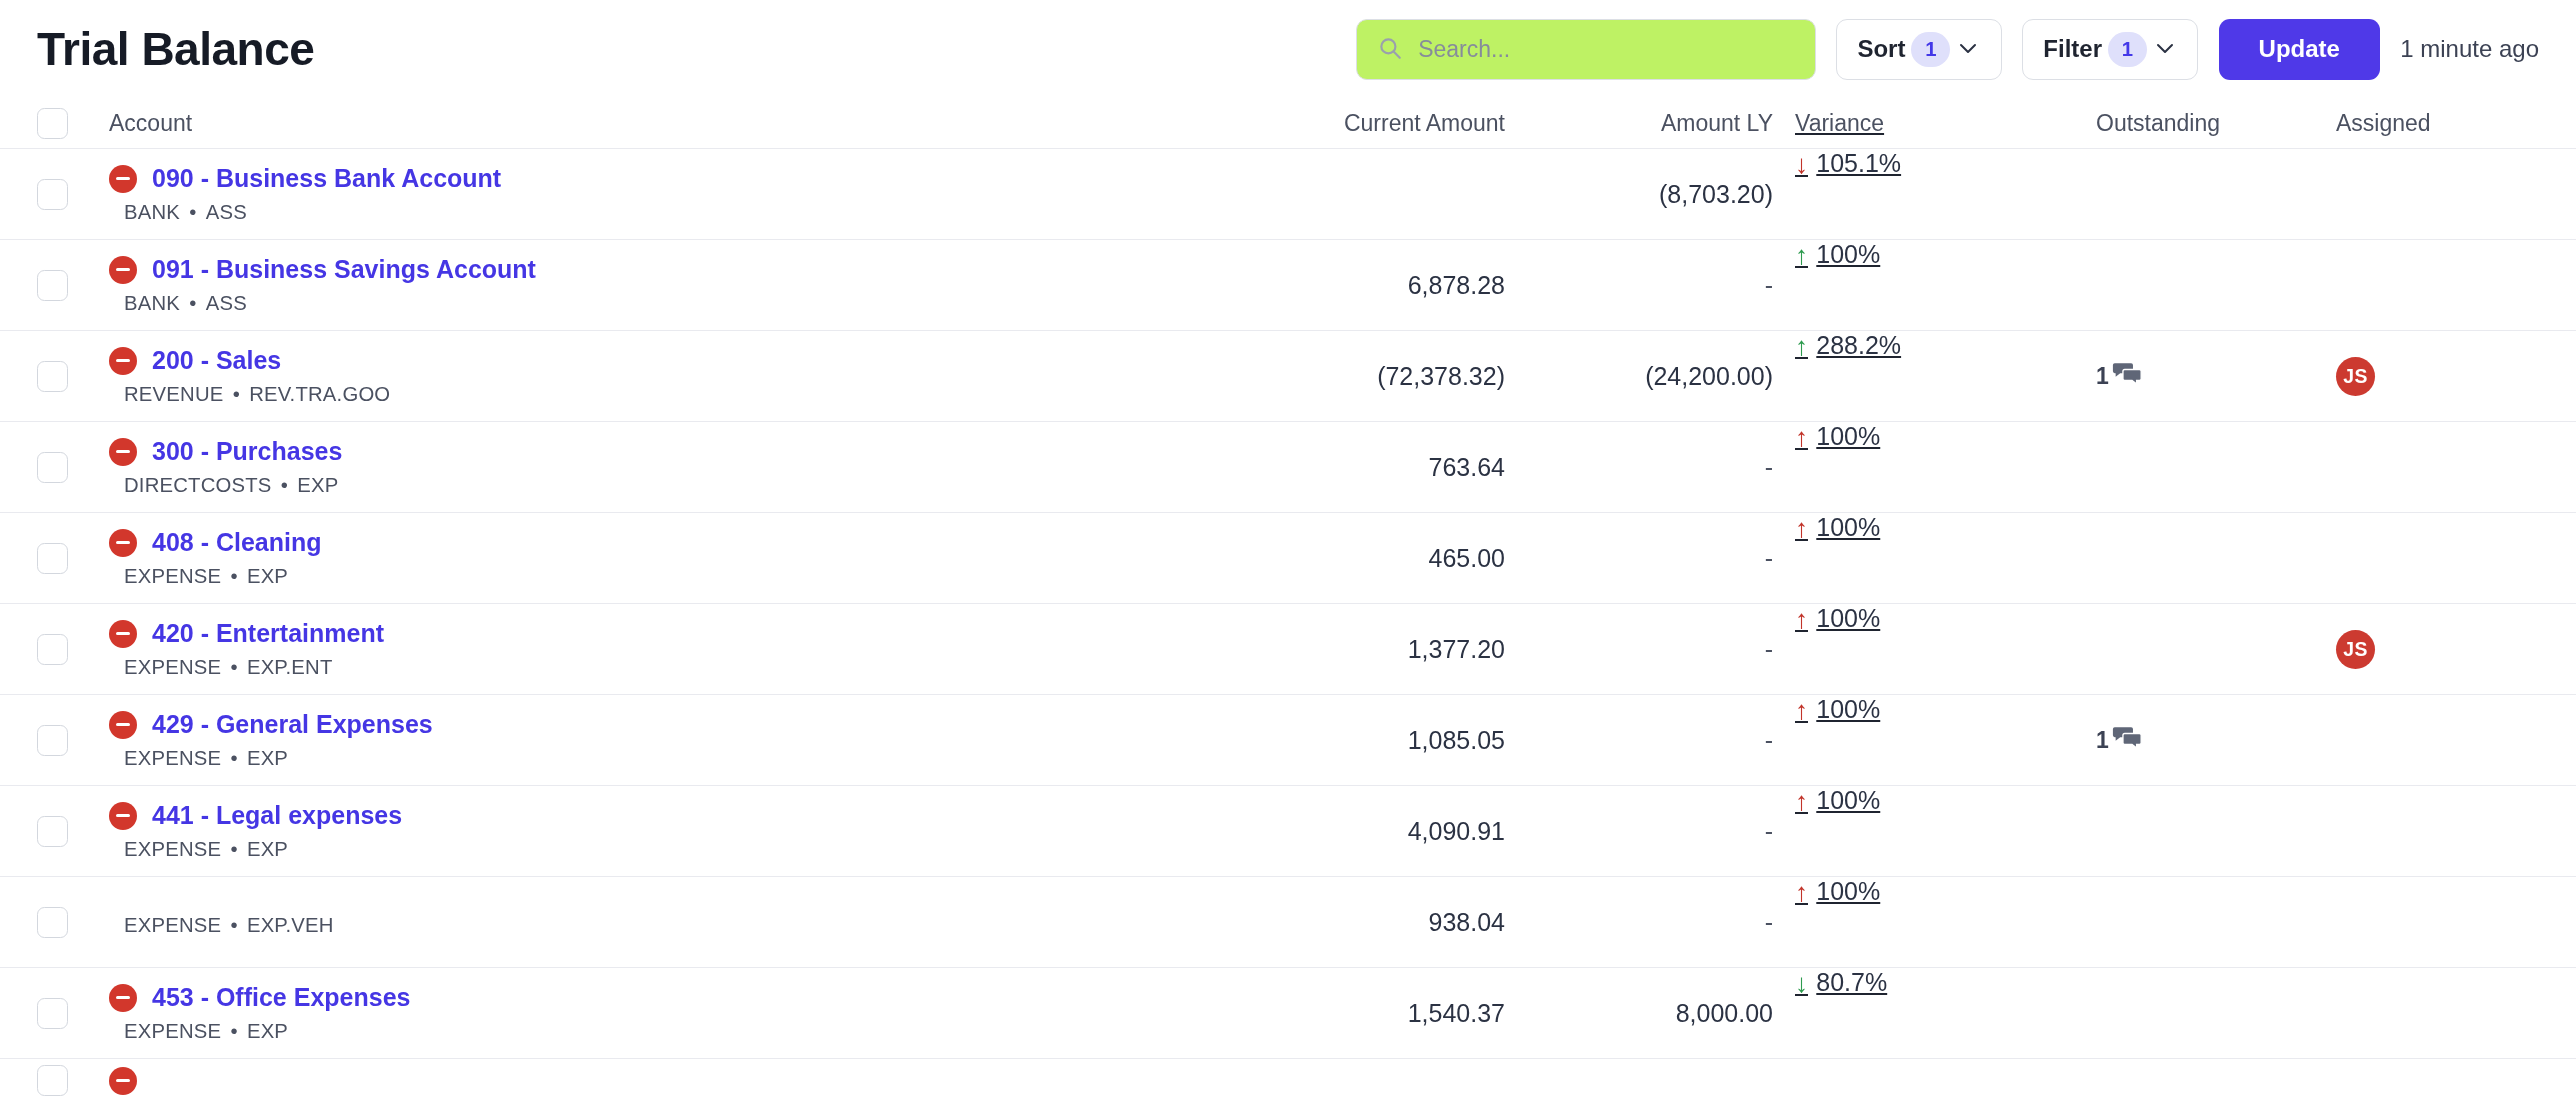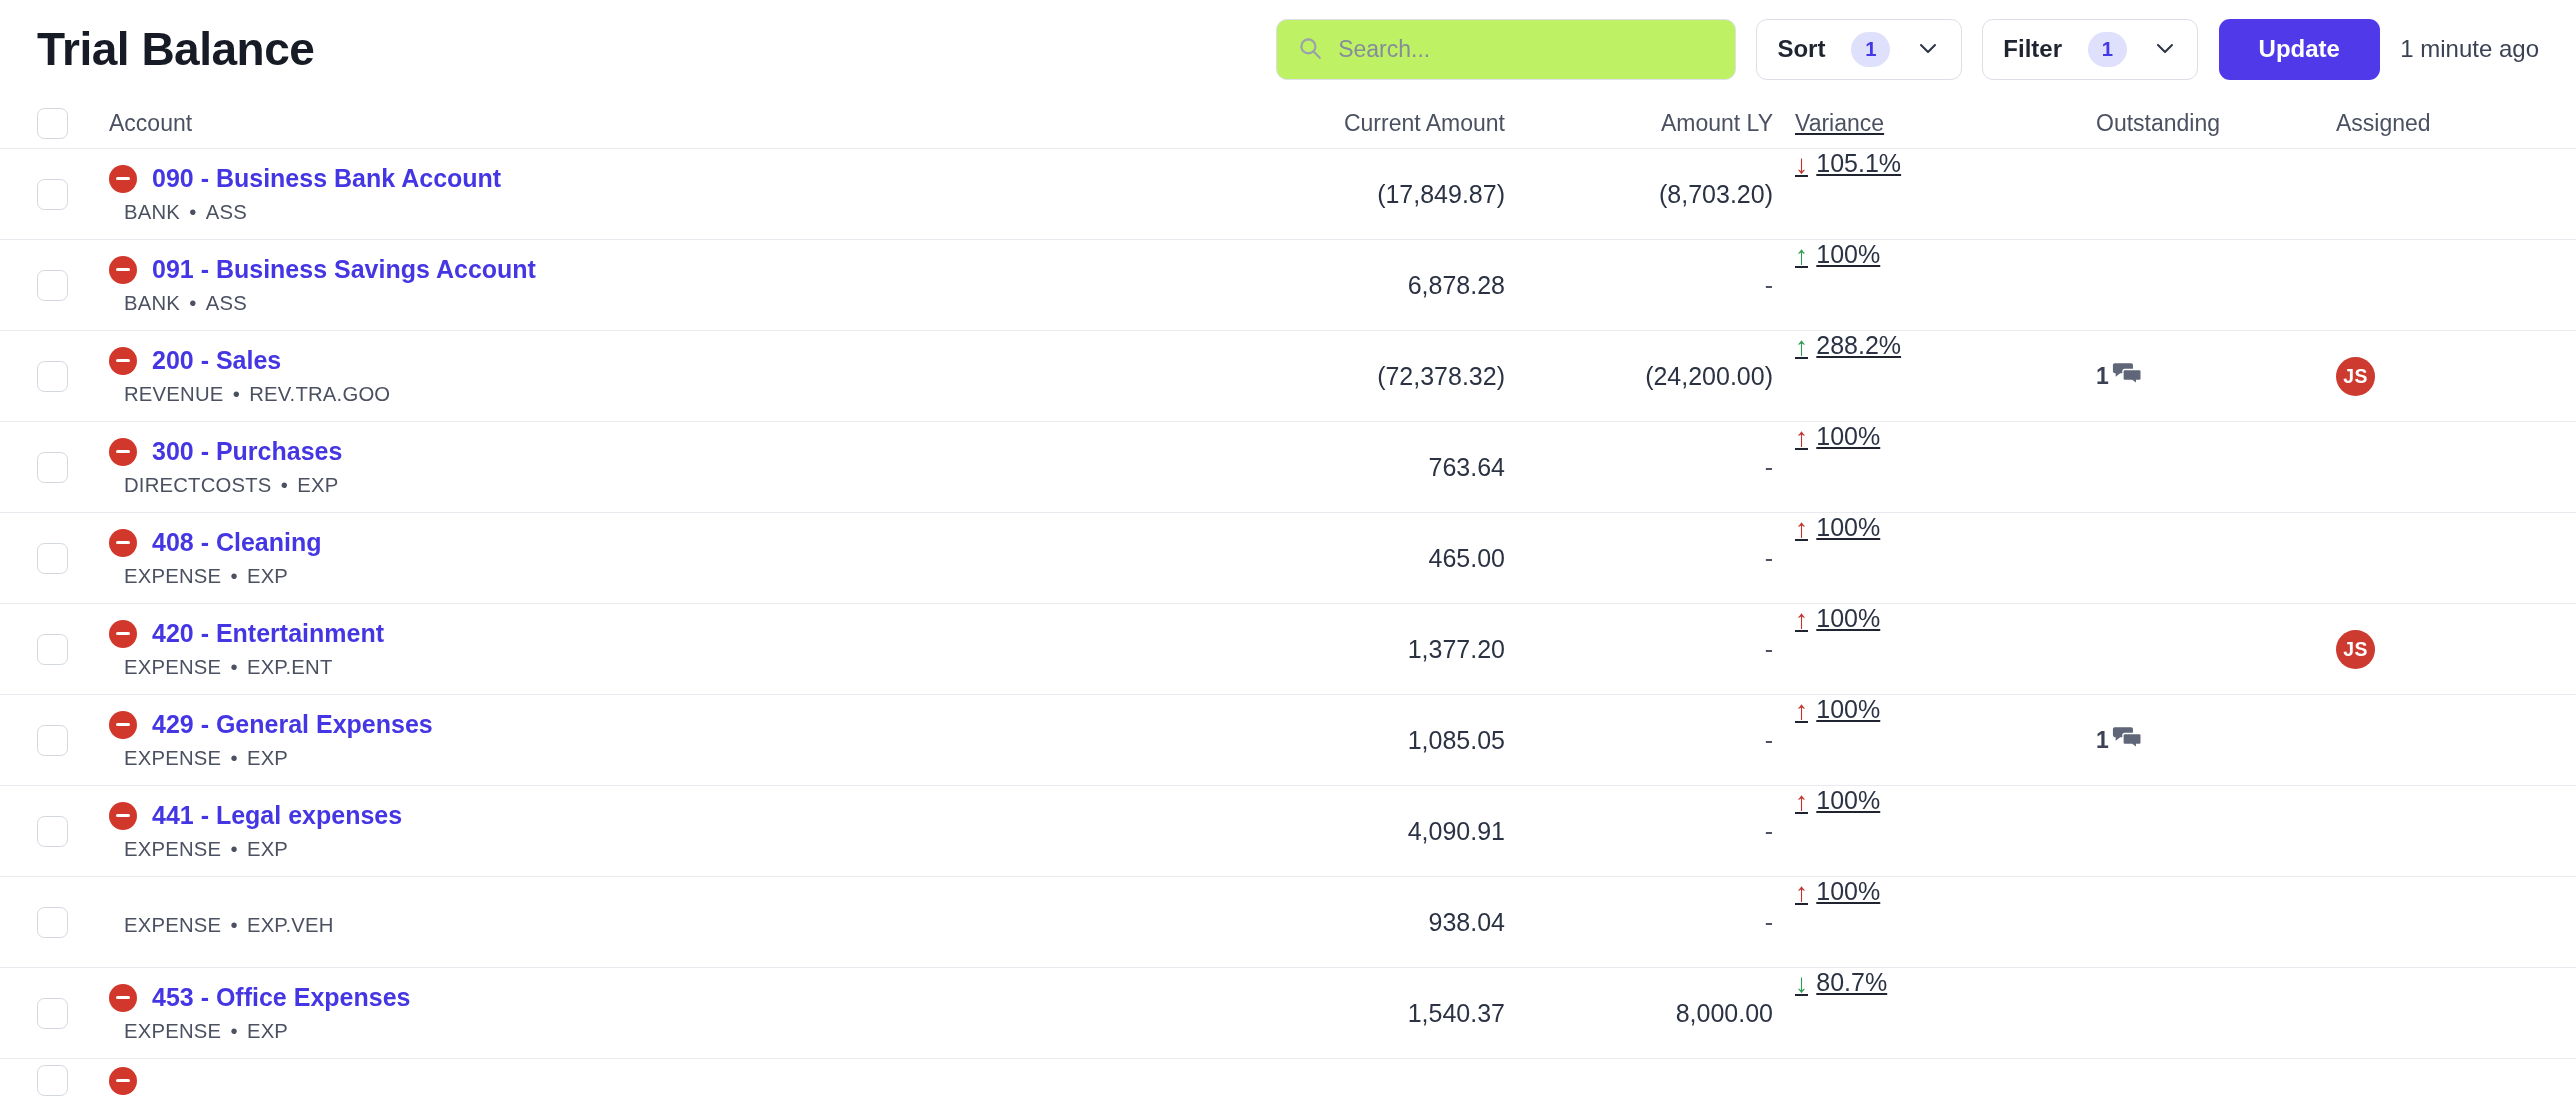--- a/index.html
+++ b/index.html
@@ -57,21 +57,21 @@
   }
   .search-input::placeholder { color: #868c9b; }
 
   .pill-btn {
     height: 61px;
     border: 1.4px solid #dcdfe5;
     border-radius: 11px;
     background: #fff;
     display: flex;
     align-items: center;
-    gap: 26px;
+    gap: 6px;
     padding: 0 20.3px;
     cursor: pointer;
     font-family: "Liberation Sans", sans-serif;
   }
   .pill-label {
     font-size: 24px;
     font-weight: bold;
     color: #1f2430;
     white-space: nowrap;
   }
@@ -308,23 +308,20 @@
       <div class="acct-top">
         <span class="status-dot">
               <span class="bar"></span>
             </span>
         <a class="acct-link">090 - Business Bank Account</a>
       </div>
       <div class="acct-sub">
         <span>BANK</span><span class="sep">•</span><span>ASS</span>
       </div>
     </div>
-    <div class="c-num">
-      <span class="amount">(17,849.87)</span>
-    </div>
     <div class="c-num-ly">
       <span class="amount">(8,703.20)</span>
     </div>
     <div class="c-var">
       <span class="variance">
         <span class="arrow down-red">↓</span>
         <span>105.1%</span>
       </span>
     </div>
     <div class="c-out"></div>

